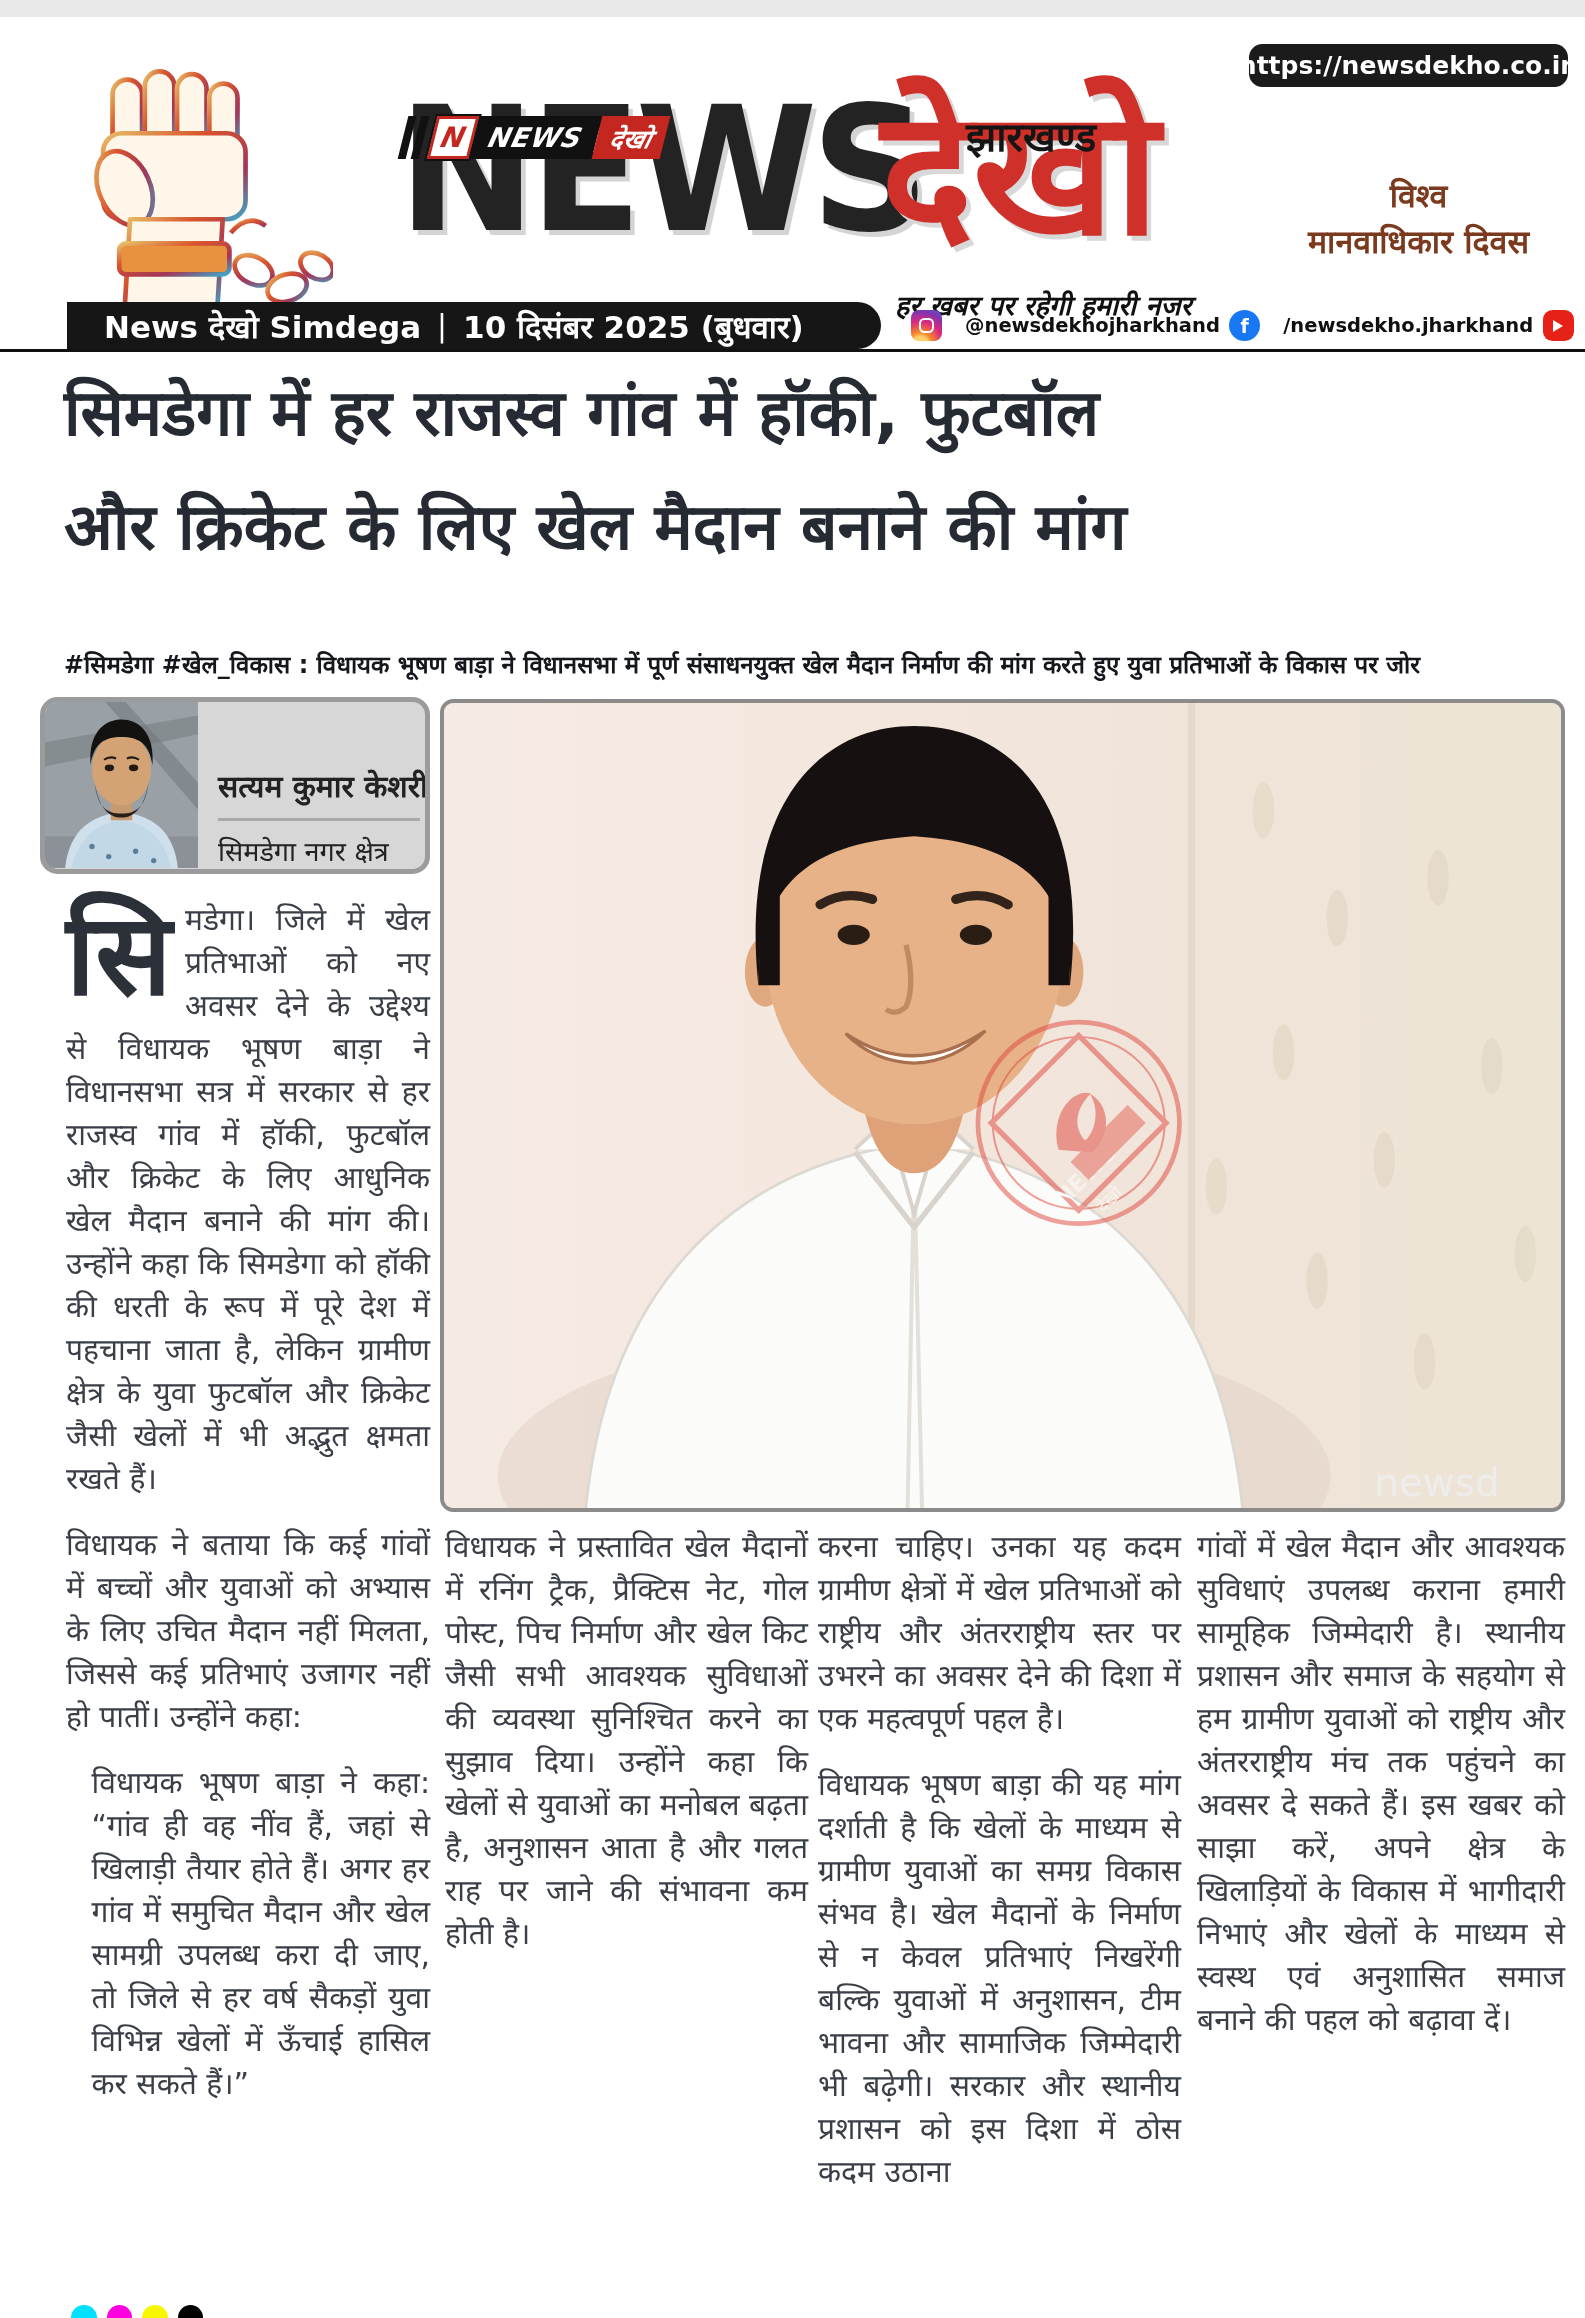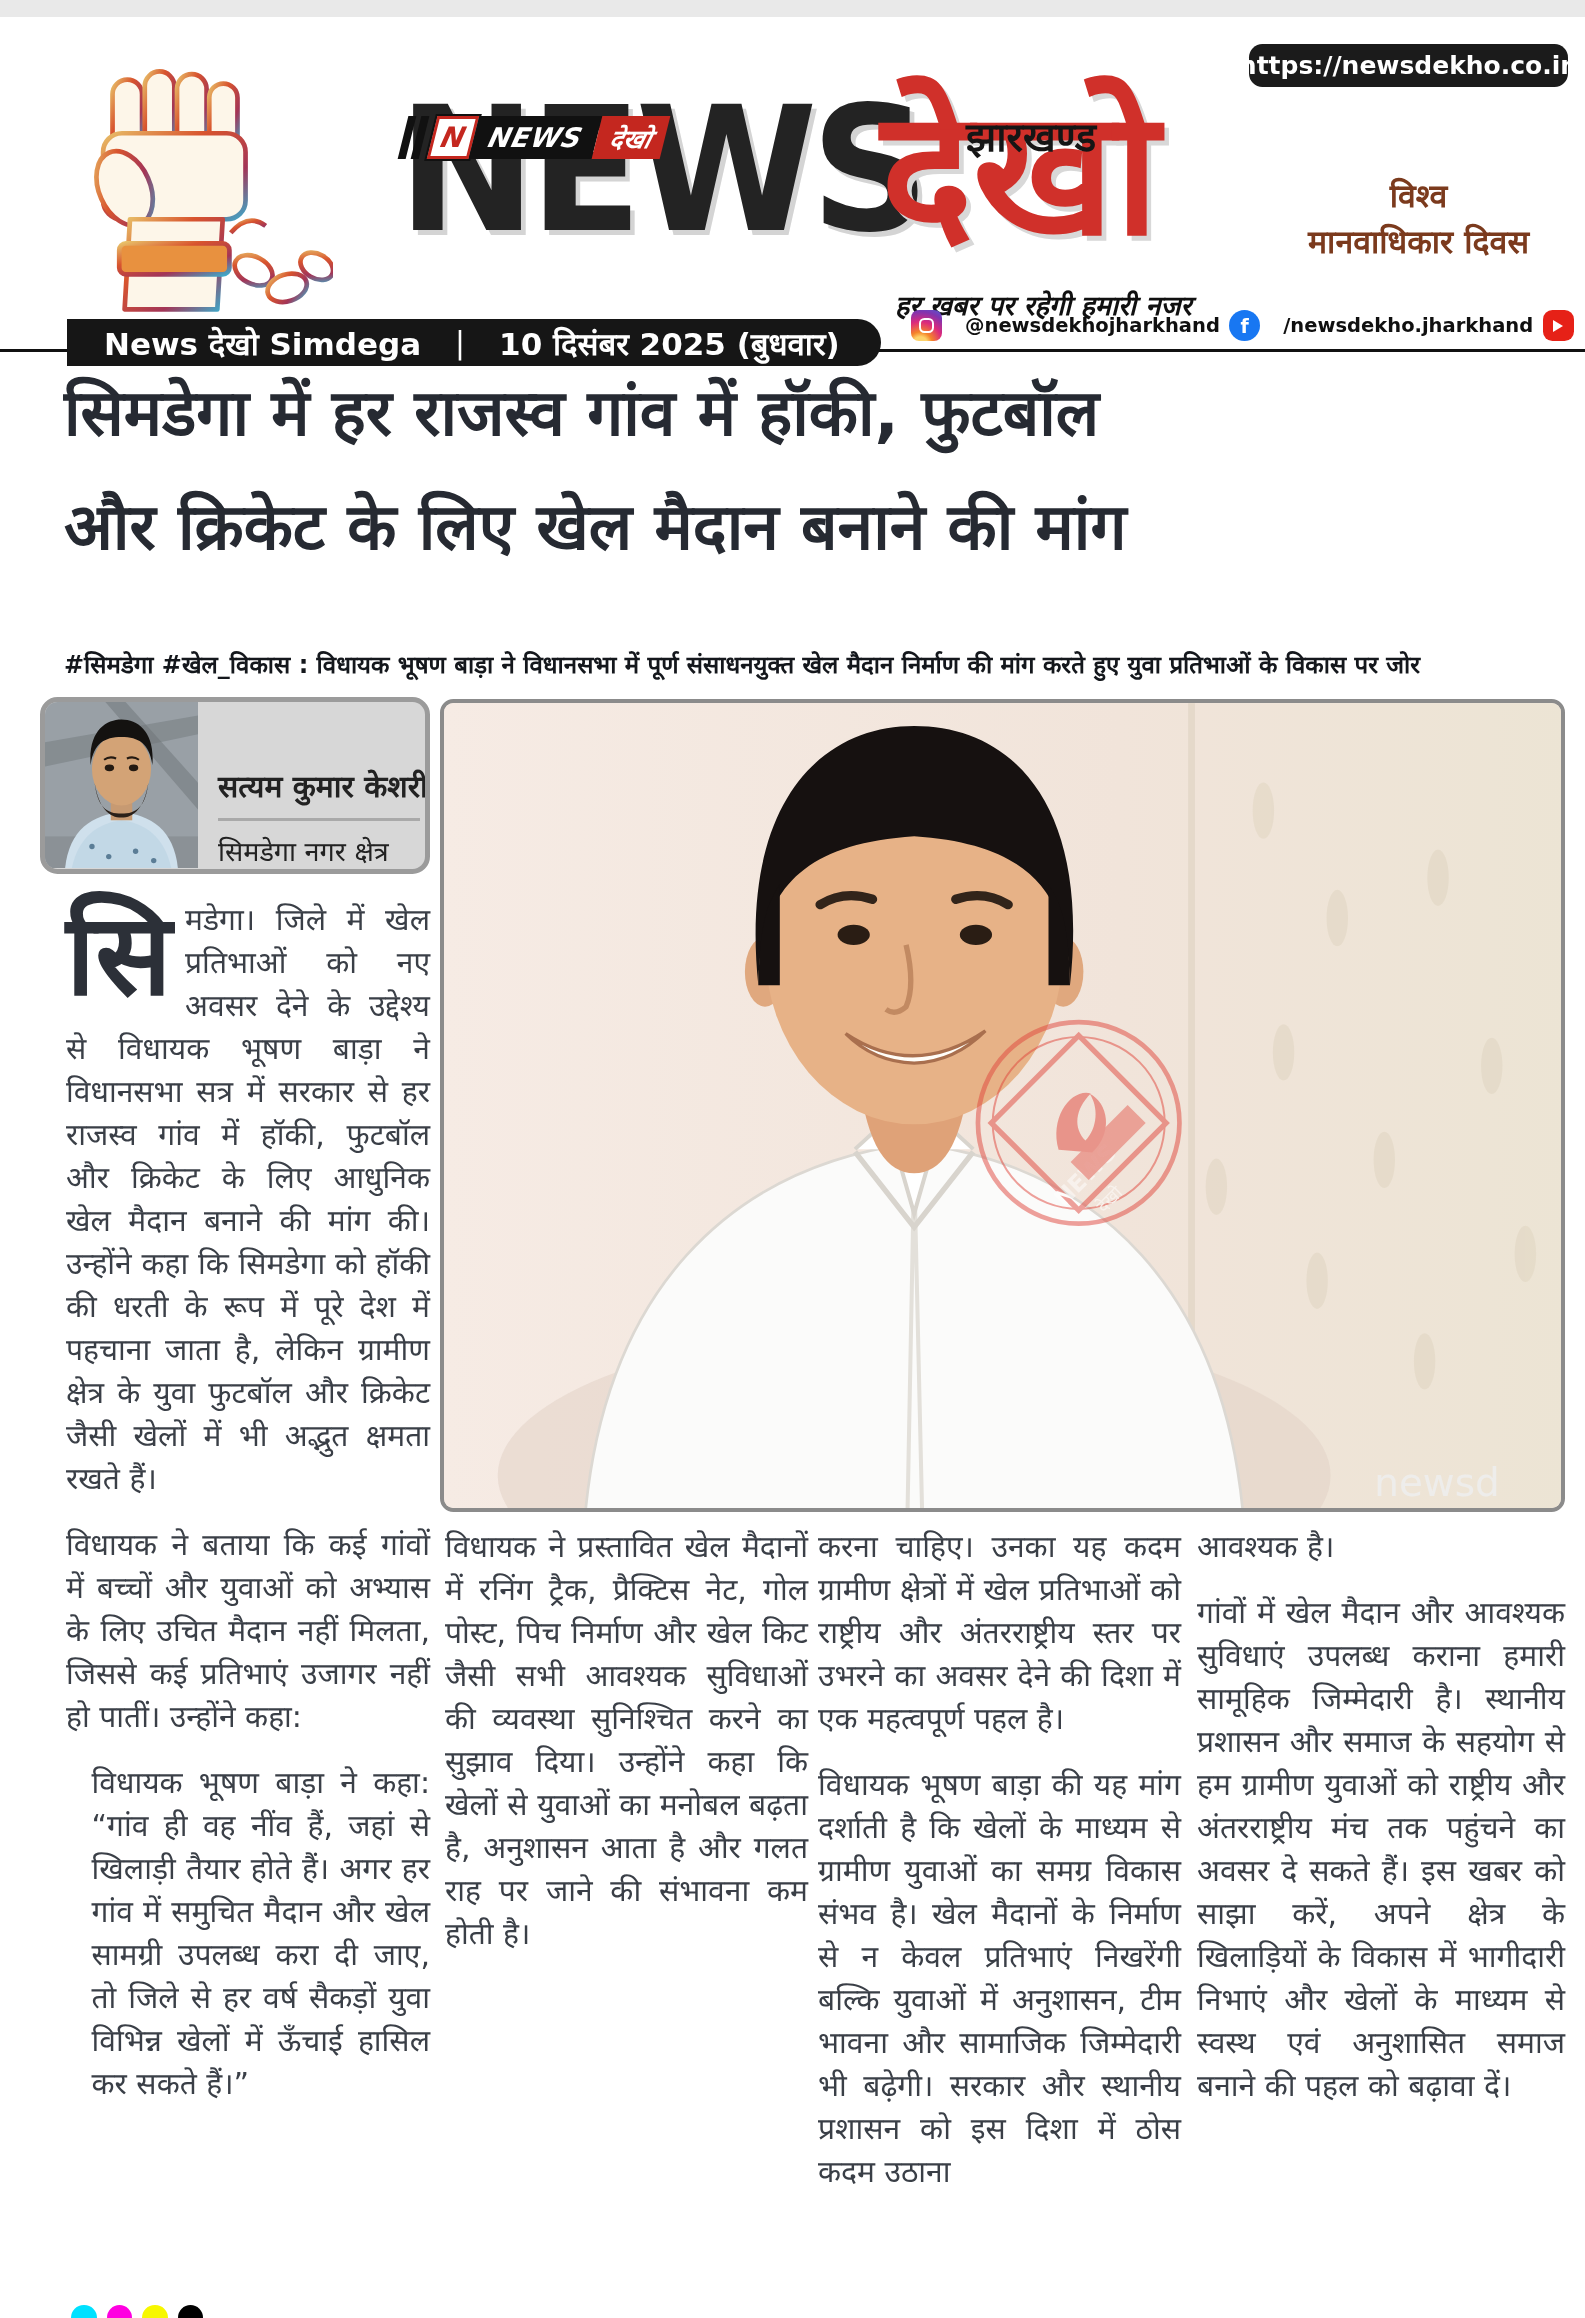--- a/index.html
+++ b/index.html
@@ -26,22 +26,22 @@
   .mini-badge .slashes { display:flex; gap:5.4px; margin-right:8px; }
   .mini-badge .slashes i { display:block; width:8px; background:#111; }
   .mini-badge .nbox { background:#fff; border:3.4px solid #c4271f; outline:2px solid #111;
     color:#c4271f; font-weight:900; font-size:28px; display:flex; align-items:center; justify-content:center;
     width:42px; }
   .mini-badge .newsbox { background:#111; color:#fff; font-weight:900; font-size:27px;
     display:flex; align-items:center; padding:0 14.8px; letter-spacing:0.7px; }
   .mini-badge .dekhobox { background:#c4271f; color:#fff; font-weight:bold; font-size:25.5px;
     display:flex; align-items:center; padding:0 13.4px; }
 
-  .date-bar { position:absolute; left:67px; top:302px; width:814px; height:47px; background:#161616;
-    border-radius:0 24px 24px 0; display:flex; align-items:center; padding-left:37px; gap:34px; z-index:6; }
+  .date-bar { position:absolute; left:67px; top:285px; width:814px; height:47px; background:#161616;
+    border-radius:0 24px 24px 0; display:flex; align-items:center; padding-left:37px; gap:16px; z-index:6; }
   .date-bar .t { color:#fff; font-size:31px; font-weight:bold; }
   .date-bar .sep { color:#fff; font-size:29.6px; font-weight:normal; }
   .header-rule { position:absolute; left:0; top:332px; width:1585px; height:2.7px; background:#111; }
 
   .social-row { position:absolute; left:911px; top:287px; height:43px; display:flex; align-items:center; gap:9.4px; z-index:6; }
   .social-item { display:flex; align-items:center; gap:23px; }
   .social-item .handle { font-size:19.5px; font-weight:bold; color:#101010; }
   .sicon { width:31px; height:31px; border-radius:50%; display:flex; align-items:center; justify-content:center;
     color:#fff; font-weight:900; font-size:19px; flex:0 0 auto; }
   .sicon.ig { border-radius:8px; background:radial-gradient(circle at 30% 110%, #fdd26b 0 18%, #f58529 30%, #dd2a7b 55%, #8134af 80%, #515bd4 100%); }
@@ -270,21 +270,20 @@
   <div class="col col-2">
     <p>विधायक ने प्रस्तावित खेल मैदानों में रनिंग ट्रैक, प्रैक्टिस नेट, गोल पोस्ट, पिच निर्माण और खेल किट जैसी सभी आवश्यक सुविधाओं की व्यवस्था सुनिश्चित करने का सुझाव दिया। उन्होंने कहा कि खेलों से युवाओं का मनोबल बढ़ता है, अनुशासन आता है और गलत राह पर जाने की संभावना कम होती है।</p>
   </div>
 
   <div class="col col-3">
     <p>करना चाहिए। उनका यह कदम ग्रामीण क्षेत्रों में खेल प्रतिभाओं को राष्ट्रीय और अंतरराष्ट्रीय स्तर पर उभरने का अवसर देने की दिशा में एक महत्वपूर्ण पहल है।</p>
     <p>विधायक भूषण बाड़ा की यह मांग दर्शाती है कि खेलों के माध्यम से ग्रामीण युवाओं का समग्र विकास संभव है। खेल मैदानों के निर्माण से न केवल प्रतिभाएं निखरेंगी बल्कि युवाओं में अनुशासन, टीम भावना और सामाजिक जिम्मेदारी भी बढ़ेगी। सरकार और स्थानीय प्रशासन को इस दिशा में ठोस कदम उठाना</p>
   </div>
 
   <div class="col col-4">
-    <p>आवश्यक है।</p>
     <p>गांवों में खेल मैदान और आवश्यक सुविधाएं उपलब्ध कराना हमारी सामूहिक जिम्मेदारी है। स्थानीय प्रशासन और समाज के सहयोग से हम ग्रामीण युवाओं को राष्ट्रीय और अंतरराष्ट्रीय मंच तक पहुंचने का अवसर दे सकते हैं। इस खबर को साझा करें, अपने क्षेत्र के खिलाड़ियों के विकास में भागीदारी निभाएं और खेलों के माध्यम से स्वस्थ एवं अनुशासित समाज बनाने की पहल को बढ़ावा दें।</p>
   </div>
 
   <div class="print-marks">
     <i class="pm-c"></i>
     <i class="pm-m"></i>
     <i class="pm-y"></i>
     <i class="pm-k"></i>
   </div>
 

